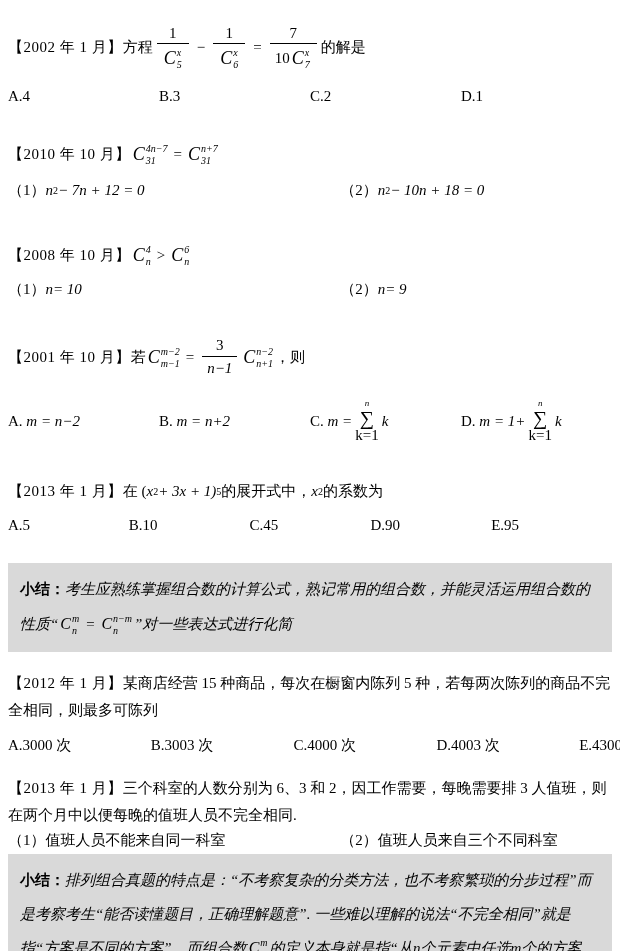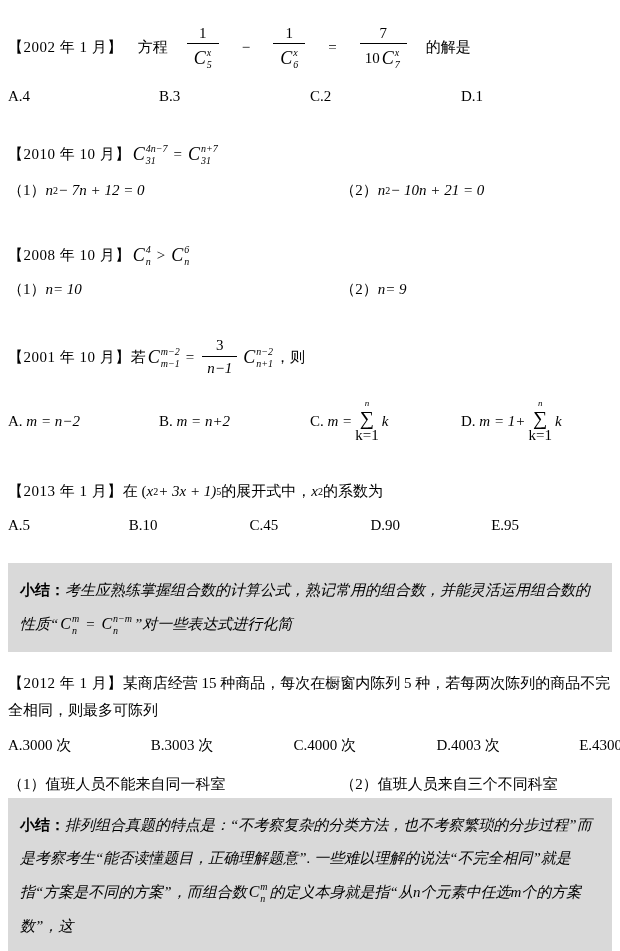--- a/index.html
+++ b/index.html
@@ -37,26 +37,26 @@
   .frac .fnum { padding: 0 5px 1px 5px; display: inline-flex; align-items: center; justify-content: center; }
   .frac .fden { border-top: 1px solid #000; padding: 2px 5px 0 5px; display: inline-flex; align-items: center; justify-content: center; }
   sup.expn { font-size: 10px; }
   .bigsum { display: inline-flex; flex-direction: column; align-items: center; line-height: 1; margin: 0 3px; }
   .bigsum .stop { font-size: 9px; font-style: italic; }
   .bigsum .ssigma { font-size: 20px; font-style: normal; }
   .bigsum .sbot { font-size: 15px; }
 
   
   .summary { background: #d9d9d9; padding: 10px 12px; line-height: 2.25; font-style: italic; }
-  .summary .sb-label { font-weight: bold; font-style: normal; font-family: Liberation Sans, sans-serif; }
+  .summary .sb-label { font-weight: bold; font-style: normal; font-family: Liberation Mono, monospace; }
   .summary .comb { font-size: 14px; }
   .summary .comb .cbase { font-size: 16px; }
 
   
-  .b-q1 { margin-top: 6px; height: 50px; gap: 15px; }
+  .b-q1 { margin-top: 6px; height: 50px; }
   .b-q1opts { margin-top: 16px; margin-bottom: 32px; }
   .b-q2 { height: 34px; text-align: center; }
   .b-q2conds { margin-top: 10px; margin-bottom: 40px; }
   .b-q3 { height: 30px; }
   .b-q3conds { margin-top: 10px; margin-bottom: 34px; }
   .b-q4 { height: 48px; }
   .b-q4opts { margin-top: 14px; margin-bottom: 30px; height: 52px; align-items: center; }
   .b-q4opts .opt { display: inline-flex; align-items: center; }
   .b-q5 { height: 28px; margin-bottom: 12px; }
   .b-q5opts { margin-bottom: 29px; }
@@ -144,21 +144,21 @@
     <span class="cond">
       <span>（1）</span>
       <span class="mi">n</span>
         <sup class="expn">2</sup>
       <span class="mi">− 7n + 12 = 0</span>
     </span>
     <span class="cond">
       <span>（2）</span>
       <span class="mi">n</span>
         <sup class="expn">2</sup>
-      <span class="mi">− 10n + 21 = 0</span>
+      <span class="mi">− 10n + 18 = 0</span>
     </span>
   </div>
 
   <div class="qline b-q3">
     <span class="qtag">【2008 年 10 月】</span>
     <span class="comb">
       <span class="cbase">C</span>
       <span class="cscripts">
         <span>4</span>
         <span>n</span>
@@ -281,20 +281,23 @@
     <span class="qtag">【2012 年 1 月】</span><span>某商店经营 15 种商品，每次在橱窗内陈列 5 种，若每两次陈列的商品不完全相同，则最多可陈列</span>
   </p>
   <div class="opts c5 b-q6opts">
     <span class="opt">A.3000 次</span>
     <span class="opt">B.3003 次</span>
     <span class="opt">C.4000 次</span>
     <span class="opt">D.4003 次</span>
     <span class="opt">E.4300 次</span>
   </div>
 
+  <p class="para b-q7">
+    <span class="qtag">【2013 年 1 月】</span><span>三个科室的人数分别为 6、3 和 2，因工作需要，每晚需要排 3 人值班，则在两个月中以便每晚的值班人员不完全相同.</span>
+  </p>
   <div class="conds b-q7conds">
     <span class="cond">（1）值班人员不能来自同一科室</span>
     <span class="cond">（2）值班人员来自三个不同科室</span>
   </div>
 
   <div class="summary b-box2">
     <span class="sb-label">小结：</span><span>排列组合真题的特点是：“不考察复杂的分类方法，也不考察繁琐的分步过程”而是考察考生“能否读懂题目，正确理解题意”. 一些难以理解的说法“不完全相同”就是指“方案是不同的方案”，而组合数</span><span class="comb">
         <span class="cbase">C</span>
         <span class="cscripts">
           <span>m</span>

